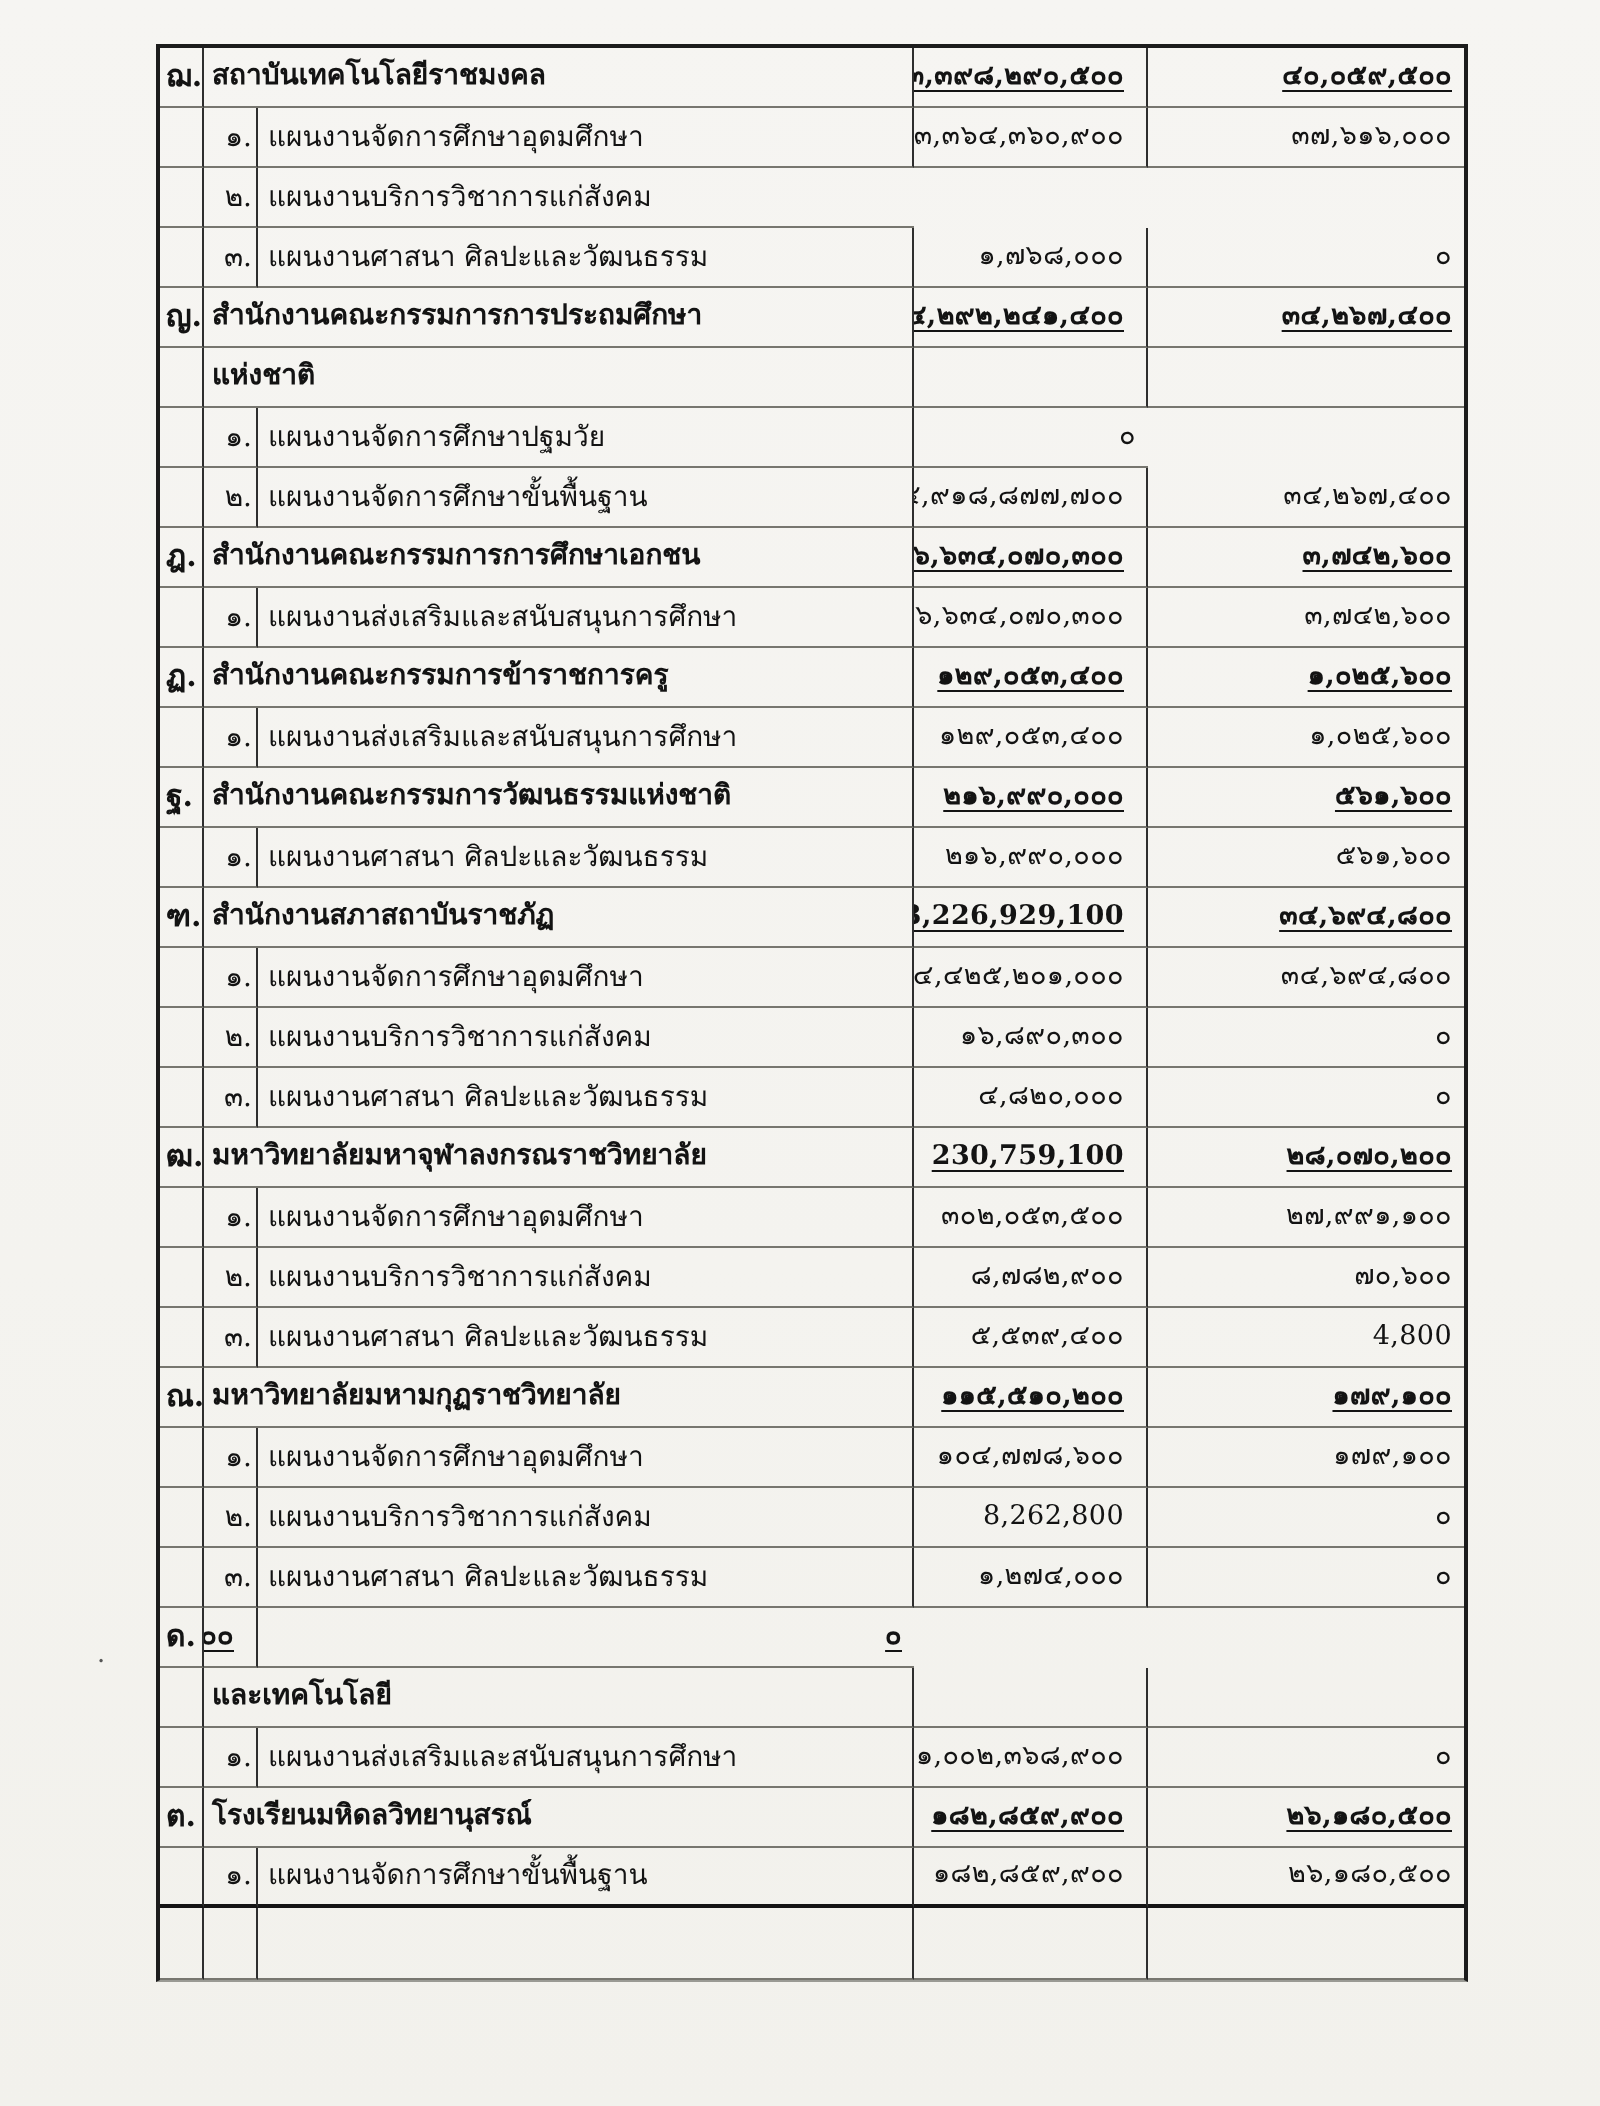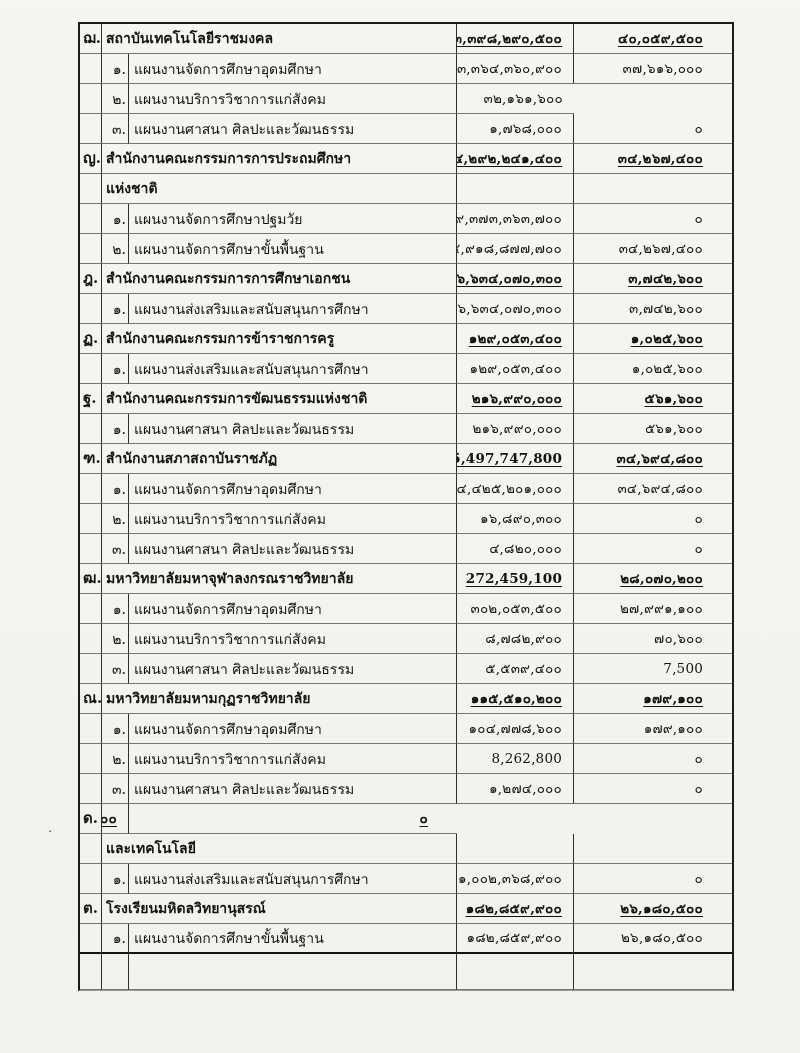--- a/index.html
+++ b/index.html
@@ -27,21 +27,21 @@
     overflow:hidden;white-space:nowrap;
   }
   .c:last-child{border-right:none;}
   .row.thick-bottom .c{border-bottom:2px solid #141414;}
   .name-span{grid-column:2 / span 2;}
   .letter{font-weight:700;padding-left:3px;font-size:15px;justify-content:flex-start;}
   .subnum{justify-content:flex-end;padding-right:2px;}
   .name{padding-left:5px;}
   .sec-name{font-weight:700;padding-left:4px;font-family:Liberation Serif, serif;}
   .amt{justify-content:flex-end;padding-right:11px;font-size:13.5px;letter-spacing:.2px;}
-  .amt.col2{padding-right:29px;}
+  .amt.col2{padding-right:6px;}
   .sec-amt{font-weight:700;text-decoration:underline;text-underline-offset:3px;}
   #stray-mark{position:absolute;left:49px;top:820px;font-size:13px;color:#555;transform:rotate(12deg);}
 </style>
 </head>
 <body>
 
 <div id="scan-page">
   <div id="stray-mark">.</div>
   <div id="budget-table">
       <div class="row">
@@ -54,21 +54,20 @@
         <div class="c letter"></div>
         <div class="c subnum">๑.</div>
         <div class="c name">แผนงานจัดการศึกษาอุดมศึกษา</div>
         <div class="c amt">๓,๓๖๔,๓๖๐,๙๐๐</div>
         <div class="c amt col2">๓๗,๖๑๖,๐๐๐</div>
       </div>
       <div class="row">
         <div class="c letter"></div>
         <div class="c subnum">๒.</div>
         <div class="c name">แผนงานบริการวิชาการแก่สังคม</div>
-        <div class="c amt">๓๒,๑๖๑,๖๐๐</div>
       </div>
       <div class="row">
         <div class="c letter"></div>
         <div class="c subnum">๓.</div>
         <div class="c name">แผนงานศาสนา ศิลปะและวัฒนธรรม</div>
         <div class="c amt">๑,๗๖๘,๐๐๐</div>
         <div class="c amt col2">๐</div>
       </div>
       <div class="row">
         <div class="c letter">ญ.</div>
@@ -79,21 +78,20 @@
       <div class="row">
         <div class="c letter"></div>
         <div class="c sec-name name-span">แห่งชาติ</div>
         <div class="c amt"></div>
         <div class="c amt col2"></div>
       </div>
       <div class="row">
         <div class="c letter"></div>
         <div class="c subnum">๑.</div>
         <div class="c name">แผนงานจัดการศึกษาปฐมวัย</div>
-        <div class="c amt">๙,๓๗๓,๓๖๓,๗๐๐</div>
         <div class="c amt col2">๐</div>
       </div>
       <div class="row">
         <div class="c letter"></div>
         <div class="c subnum">๒.</div>
         <div class="c name">แผนงานจัดการศึกษาขั้นพื้นฐาน</div>
         <div class="c amt">๗๔,๙๑๘,๘๗๗,๗๐๐</div>
         <div class="c amt col2">๓๔,๒๖๗,๔๐๐</div>
       </div>
       <div class="row">
@@ -117,35 +115,35 @@
       </div>
       <div class="row">
         <div class="c letter"></div>
         <div class="c subnum">๑.</div>
         <div class="c name">แผนงานส่งเสริมและสนับสนุนการศึกษา</div>
         <div class="c amt">๑๒๙,๐๕๓,๔๐๐</div>
         <div class="c amt col2">๑,๐๒๕,๖๐๐</div>
       </div>
       <div class="row">
         <div class="c letter">ฐ.</div>
-        <div class="c sec-name name-span">สำนักงานคณะกรรมการขัฒนธรรมแห่งชาติ</div>
+        <div class="c sec-name name-span">สำนักงานคณะกรรมการวัฒนธรรมแห่งชาติ</div>
         <div class="c amt sec-amt">๒๑๖,๙๙๐,๐๐๐</div>
         <div class="c amt col2 sec-amt">๕๖๑,๖๐๐</div>
       </div>
       <div class="row">
         <div class="c letter"></div>
         <div class="c subnum">๑.</div>
         <div class="c name">แผนงานศาสนา ศิลปะและวัฒนธรรม</div>
         <div class="c amt">๒๑๖,๙๙๐,๐๐๐</div>
         <div class="c amt col2">๕๖๑,๖๐๐</div>
       </div>
       <div class="row">
         <div class="c letter">ฑ.</div>
         <div class="c sec-name name-span">สำนักงานสภาสถาบันราชภัฏ</div>
-        <div class="c amt sec-amt">5,497,747,800</div>
+        <div class="c amt sec-amt">3,226,929,100</div>
         <div class="c amt col2 sec-amt">๓๔,๖๙๔,๘๐๐</div>
       </div>
       <div class="row">
         <div class="c letter"></div>
         <div class="c subnum">๑.</div>
         <div class="c name">แผนงานจัดการศึกษาอุดมศึกษา</div>
         <div class="c amt">๔,๔๒๕,๒๐๑,๐๐๐</div>
         <div class="c amt col2">๓๔,๖๙๔,๘๐๐</div>
       </div>
       <div class="row">
@@ -158,21 +156,21 @@
       <div class="row">
         <div class="c letter"></div>
         <div class="c subnum">๓.</div>
         <div class="c name">แผนงานศาสนา ศิลปะและวัฒนธรรม</div>
         <div class="c amt">๔,๘๒๐,๐๐๐</div>
         <div class="c amt col2">๐</div>
       </div>
       <div class="row">
         <div class="c letter">ฒ.</div>
         <div class="c sec-name name-span">มหาวิทยาลัยมหาจุฬาลงกรณราชวิทยาลัย</div>
-        <div class="c amt sec-amt">272,459,100</div>
+        <div class="c amt sec-amt">230,759,100</div>
         <div class="c amt col2 sec-amt">๒๘,๐๗๐,๒๐๐</div>
       </div>
       <div class="row">
         <div class="c letter"></div>
         <div class="c subnum">๑.</div>
         <div class="c name">แผนงานจัดการศึกษาอุดมศึกษา</div>
         <div class="c amt">๓๐๒,๐๕๓,๕๐๐</div>
         <div class="c amt col2">๒๗,๙๙๑,๑๐๐</div>
       </div>
       <div class="row">
@@ -180,21 +178,21 @@
         <div class="c subnum">๒.</div>
         <div class="c name">แผนงานบริการวิชาการแก่สังคม</div>
         <div class="c amt">๘,๗๘๒,๙๐๐</div>
         <div class="c amt col2">๗๐,๖๐๐</div>
       </div>
       <div class="row">
         <div class="c letter"></div>
         <div class="c subnum">๓.</div>
         <div class="c name">แผนงานศาสนา ศิลปะและวัฒนธรรม</div>
         <div class="c amt">๕,๕๓๙,๔๐๐</div>
-        <div class="c amt col2">7,500</div>
+        <div class="c amt col2">4,800</div>
       </div>
       <div class="row">
         <div class="c letter">ณ.</div>
         <div class="c sec-name name-span">มหาวิทยาลัยมหามกุฏราชวิทยาลัย</div>
         <div class="c amt sec-amt">๑๑๕,๕๑๐,๒๐๐</div>
         <div class="c amt col2 sec-amt">๑๗๙,๑๐๐</div>
       </div>
       <div class="row">
         <div class="c letter"></div>
         <div class="c subnum">๑.</div>

